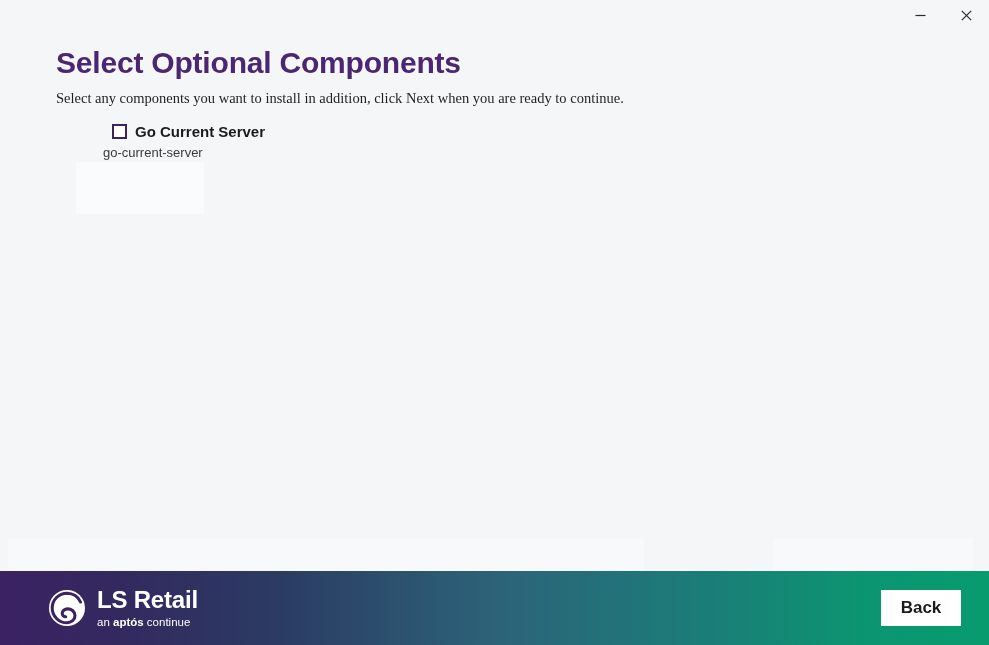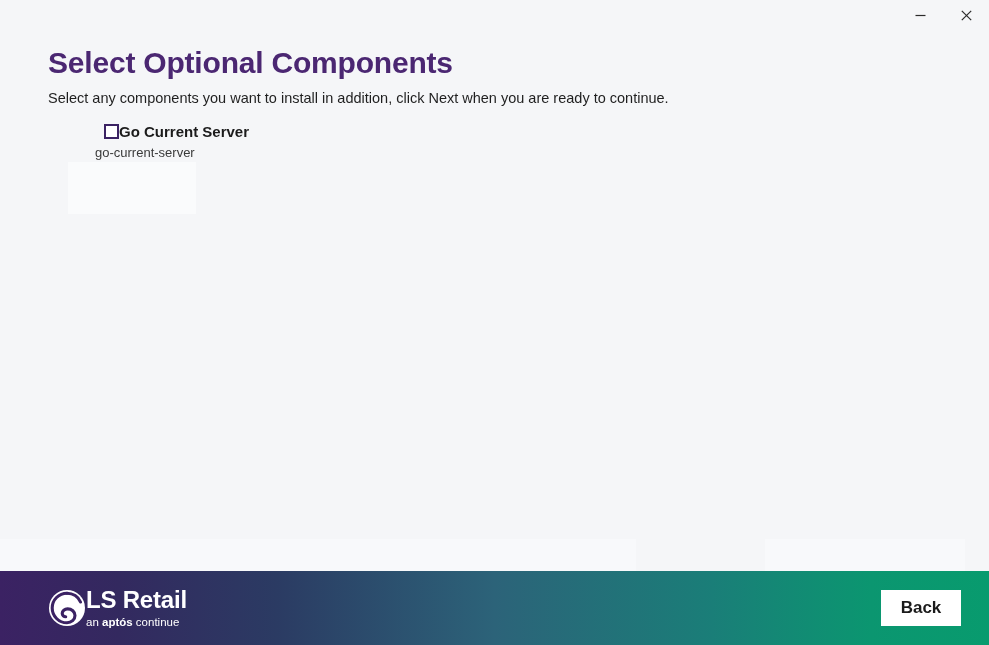--- a/index.html
+++ b/index.html
@@ -38,21 +38,21 @@
     background: transparent;
     border: none;
     cursor: default;
     color: #2b2b2b;
   }
   .win-btn svg { display: block; }
 
   
   .content {
     position: absolute;
-    top: 32px; left: 0;
+    top: 32px; left: 8px;
     width: 805px;
     height: 539px;
     padding: 0;
   }
 
   .page-title {
     position: absolute;
     left: 48px;
     top: 14px;
     font-size: 30px;
@@ -62,39 +62,40 @@
     white-space: nowrap;
   }
 
   .page-subtitle {
     position: absolute;
     left: 48px;
     top: 58px;
     font-size: 14.5px;
     color: #1f1f1f;
     white-space: nowrap;
+    font-family: Liberation Serif, serif;
   }
 
   
   .component-list {
     position: absolute;
     left: 68px;
     top: 88px;
     width: 820px;
   }
 
   .component-item {
     position: relative;
     padding: 0;
   }
 
   .component-row {
     display: flex;
     align-items: center;
-    gap: 0;
+    gap: 8px;
     height: 22px;
     padding-left: 36px;
   }
 
   .checkbox {
     width: 15px;
     height: 15px;
     border: 2px solid #3b2263;
     background: #ffffff;
     flex: 0 0 auto;
@@ -155,20 +156,21 @@
         #089b6e 100%);
     display: flex;
     align-items: center;
     justify-content: space-between;
     padding: 0 24px 0 48px;
   }
 
   .brand {
     display: flex;
     align-items: center;
+    gap: 11px;
   }
 
   .brand-mark { flex: 0 0 auto; display: block; }
 
   .brand-text { display: flex; flex-direction: column; line-height: 1; }
 
   .brand-name {
     font-size: 24px;
     font-weight: bold;
     color: #ffffff;

